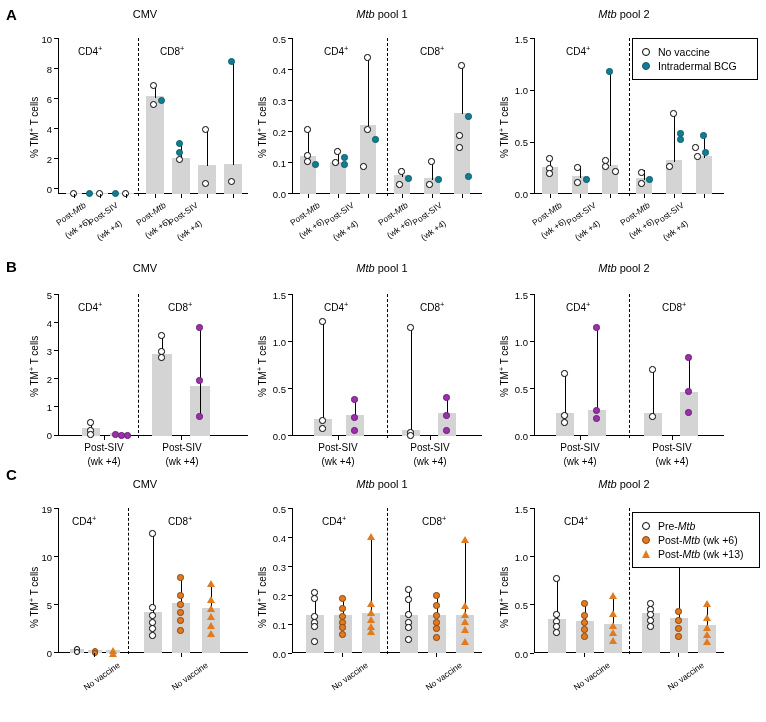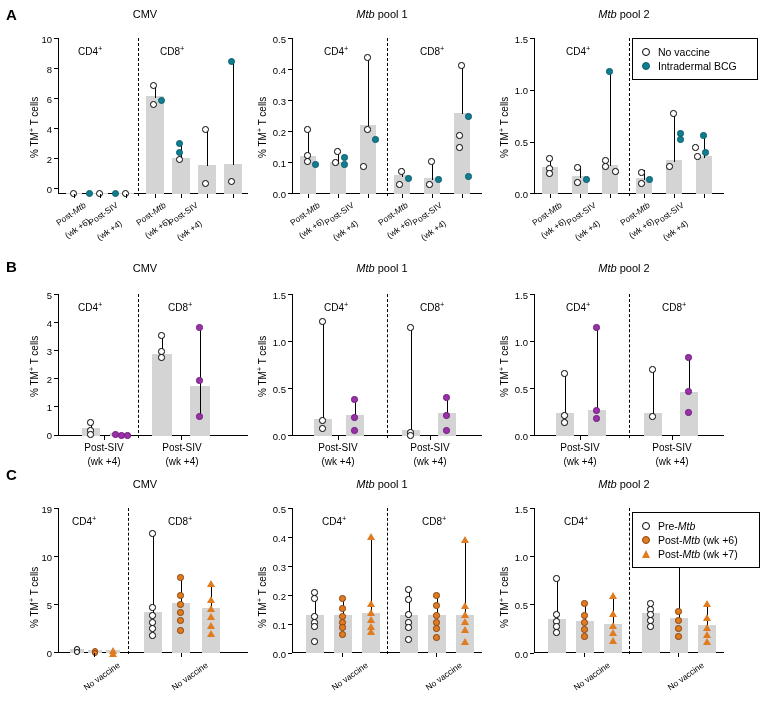--- a/index.html
+++ b/index.html
@@ -792,17 +792,17 @@
     <div class="legend-row">
       <span class="legend-marker">
           <span class="lm-circle-orange"></span>
         </span>
       <span><span>Post-</span><i>Mtb</i><span> (wk +6)</span></span>
     </div>
     <div class="legend-row">
       <span class="legend-marker">
           <span class="lm-tri-orange"></span>
         </span>
-      <span><span>Post-</span><i>Mtb</i><span> (wk +7)</span></span>
+      <span><span>Post-</span><i>Mtb</i><span> (wk +13)</span></span>
     </div>
   </div>
 
 </div>
 
 </body></html>

